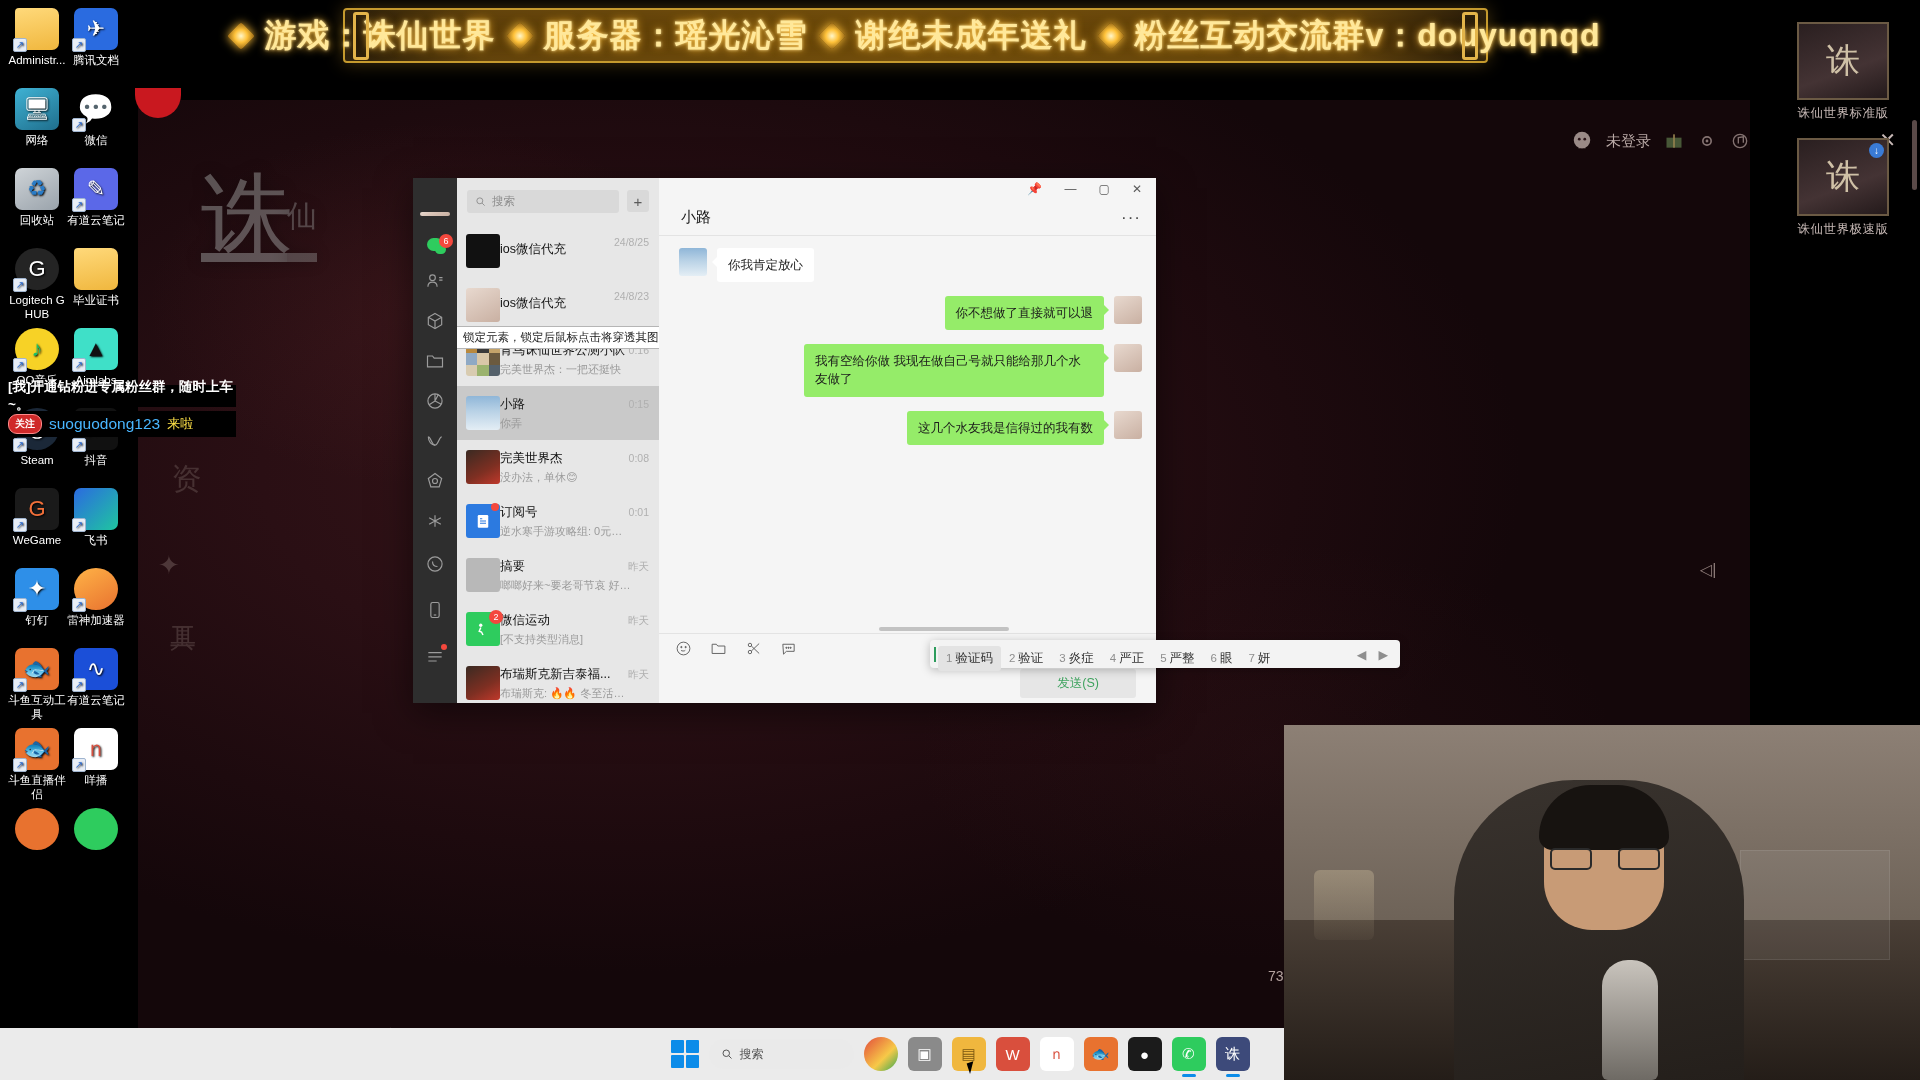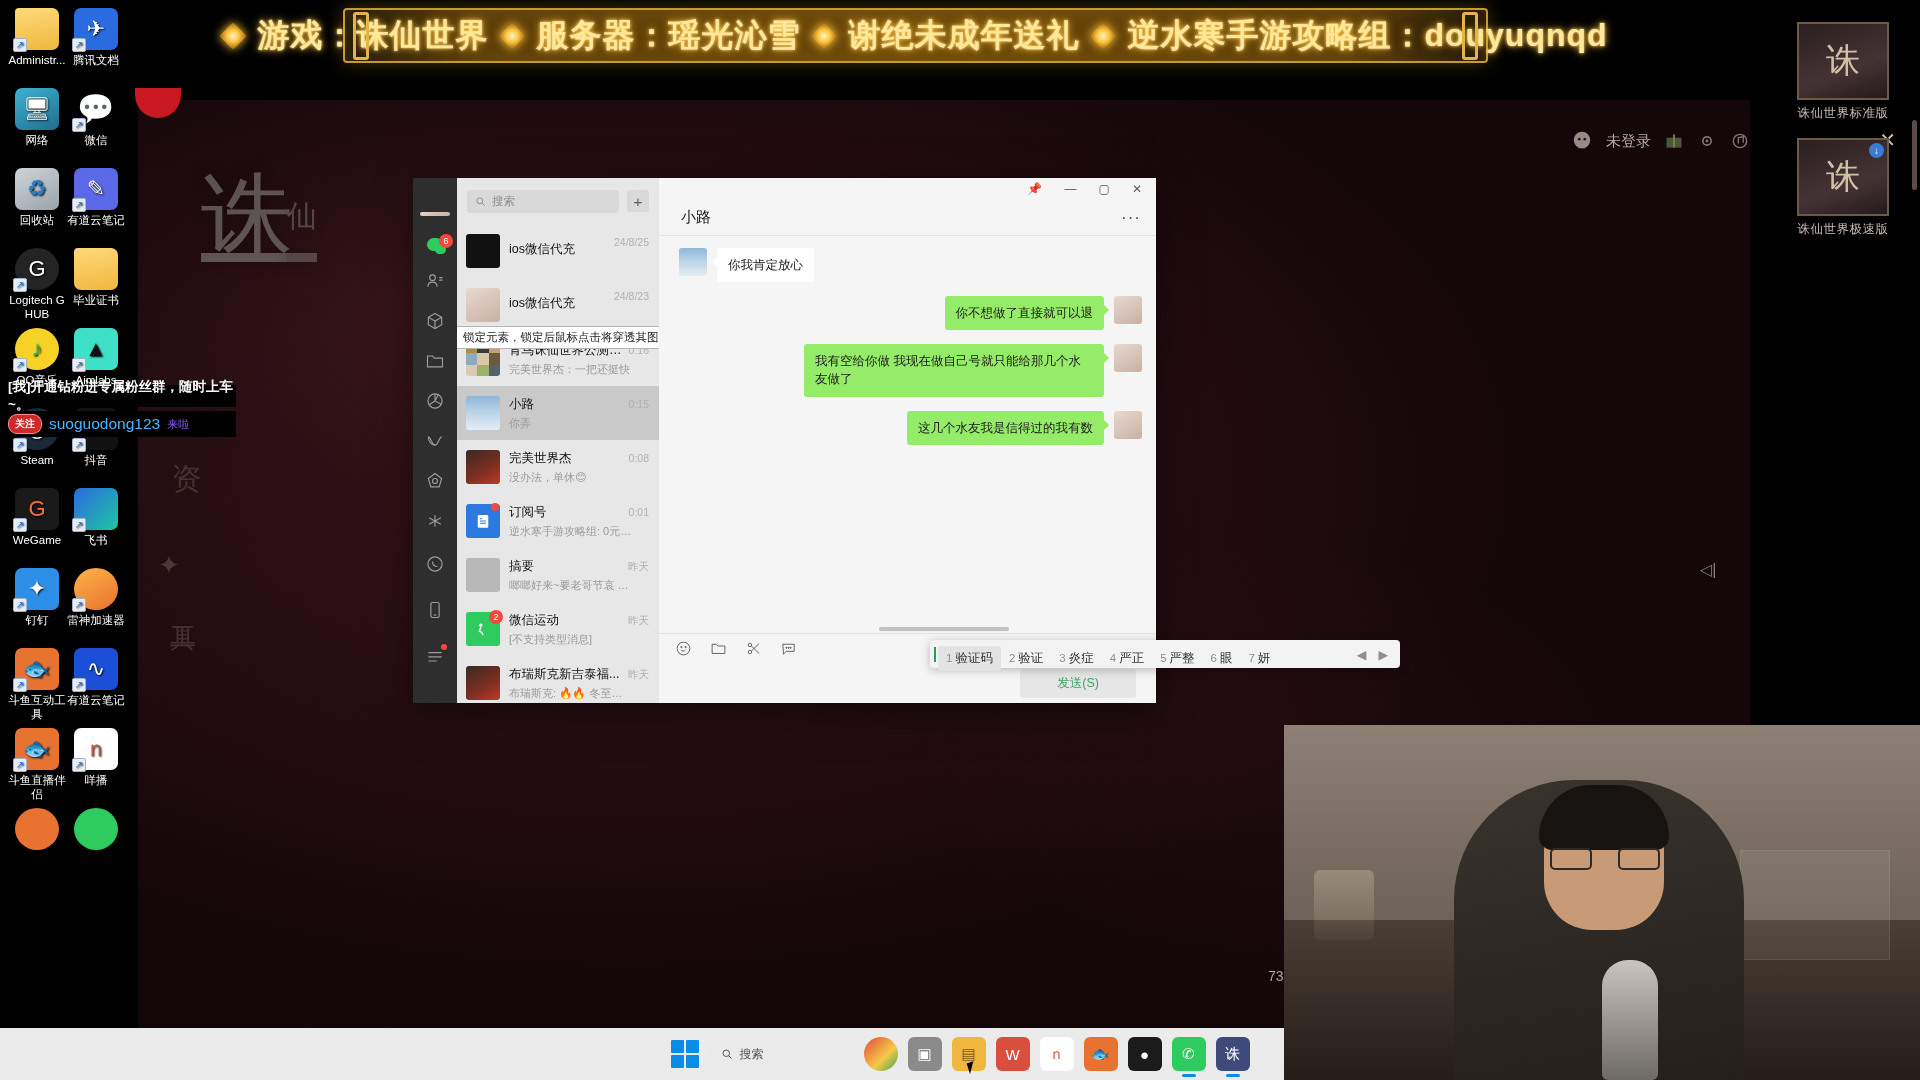--- a/index.html
+++ b/index.html
@@ -135,21 +135,21 @@
   }
   #follow-banner{
     position:absolute; left:0; top:411px; width:236px; height:26px;
     background:#000; display:flex; align-items:center; gap:7px; padding-left:8px;
   }
   #follow-banner .ftag{
     background:#cf2a2a; color:#fff; font-size:10px; padding:2px 6px; border-radius:9px;
     border:1px solid #ff8a8a; font-weight:bold;
   }
   #follow-banner .fname{ color:#49b6ff; font-size:15.5px; }
-  #follow-banner .fsuffix{ color:#8b5cf6; font-size:11px; }
+  #follow-banner .fsuffix{ color:#fde047; font-size:13px; }
   #red-flag{
     position:absolute; left:135px; top:88px; width:46px; height:30px;
     background:#c9181f; border-radius:0 0 23px 23px;
   }
 
   
   #wechat{
     position:absolute; left:413px; top:178px; width:743px; height:525px;
     background:#f5f5f5; box-shadow:0 10px 34px rgba(0,0,0,.5); display:flex;
     font-size:12.5px; color:#1a1a1a;
@@ -190,21 +190,21 @@
   #wc-search{
     flex:1; height:23px; background:#d9d9d9; border-radius:3px; display:flex; align-items:center;
     gap:6px; padding:0 8px; color:#8d8d8d; font-size:11.5px;
   }
   #wc-add{
     width:22px;height:22px;background:#d9d9d9;border-radius:3px;color:#5a5a5a;font-size:15px;
     display:flex;align-items:center;justify-content:center;
   }
   #wc-chatlist{ flex:1; overflow:hidden; }
   .wc-item{
-    height:54px; display:flex; align-items:center; padding:0 26px 0 9px; gap:9px; position:relative;
+    height:54px; display:flex; align-items:center; padding:0 26px 0 9px; position:relative;
   }
   .wc-item.selected{ background:#c9c9c9; }
   .wc-item .av{ width:34px;height:34px;border-radius:3px;flex:0 0 34px; overflow:hidden; position:relative;}
   .wc-item .meta{ flex:1; min-width:0; }
   .wc-item .nm{ font-size:12.5px; color:#111; white-space:nowrap; overflow:hidden; text-overflow:ellipsis; }
   .wc-item .pv{ font-size:11px; color:#9a9a9a; white-space:nowrap; overflow:hidden; text-overflow:ellipsis; margin-top:3px;}
   .wc-item .tm{ position:absolute; right:10px; top:12px; font-size:10.5px; color:#b0b0b0; }
   .wc-item .unread{
     position:absolute; left:32px; top:8px; background:#f4483d; color:#fff; font-size:9px;
     min-width:14px;height:14px;line-height:14px;border-radius:7px;text-align:center;
@@ -422,21 +422,21 @@
 <div id="top-banner">
   <span class="bn-cap" style="position:absolute;left:8px;"></span>
   <span class="bn-text">
     <span class="bn-dia"></span>
     <span>游戏：诛仙世界</span>
     <span class="bn-dia"></span>
     <span>服务器：瑶光沁雪</span>
     <span class="bn-dia"></span>
     <span>谢绝未成年送礼</span>
     <span class="bn-dia"></span>
-    <span>逆水寒手游攻略组：douyuqnqd</span>
+    <span>粉丝互动交流群v：douyuqnqd</span>
   </span>
   <span class="bn-cap" style="position:absolute;right:8px;"></span>
 </div>
 
 <div id="desktop-icons">
   <div class="dicon" style="left:4px;  top:8px;">
     <div class="glyph folder-g">
         <span class="shortcut">↗</span>
       </div>
     <div>Administr...</div>

